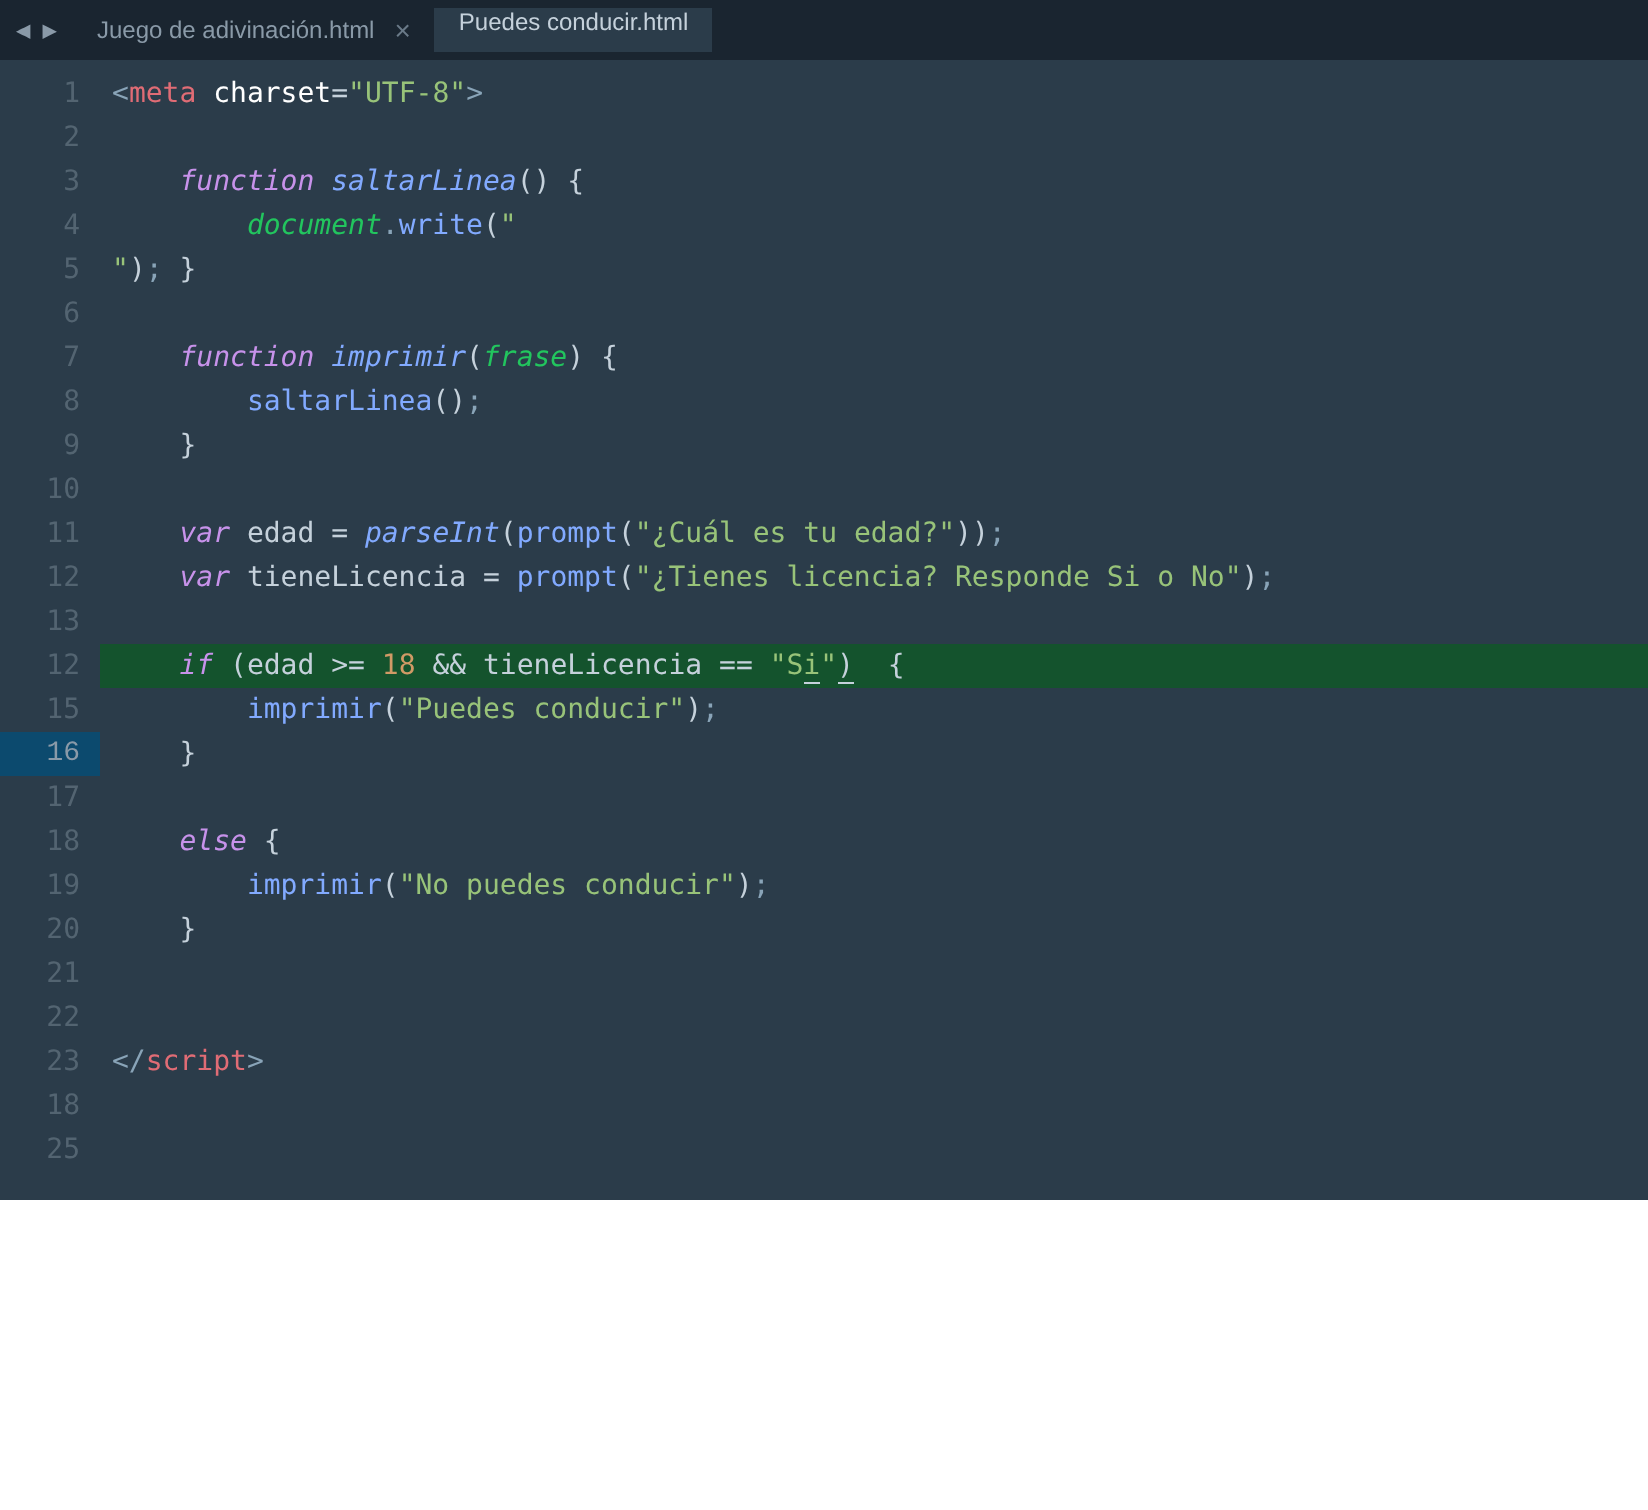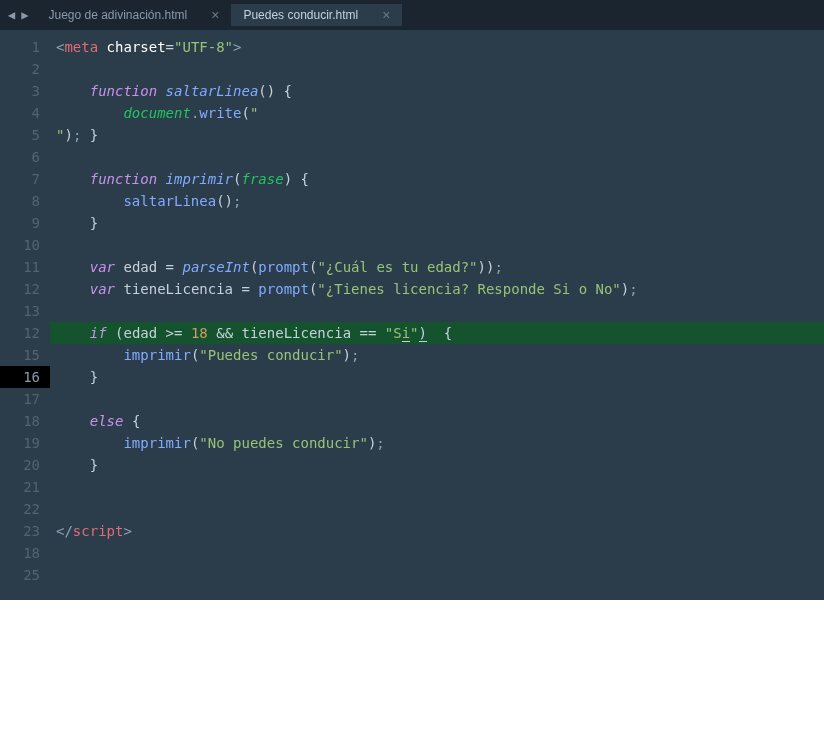--- a/index.html
+++ b/index.html
@@ -33,29 +33,30 @@
       color: #8a9aa8;
       cursor: pointer;
       font-size: 12px;
       padding: 2px;
     }
     .tab {
       height: 22px;
       display: flex;
       align-items: center;
       padding: 0 12px;
-      gap: 24px;
+      gap: 10px;
       color: #8a9aa8;
       font-size: 12px;
       font-family: -apple-system, 'Segoe UI', sans-serif;
       cursor: pointer;
     }
     .tab.active {
       background: #2b3c4a;
       color: #c5d1db;
+      flex-direction: column;
     }
     .tab-close {
       font-size: 14px;
       color: #6a7a88;
       cursor: pointer;
     }
     .code-area {
       flex: 1;
       display: flex;
       overflow: hidden;
@@ -67,22 +68,23 @@
       text-align: right;
     }
     .line-number {
       color: #536471;
       font-size: 14px;
       line-height: 22px;
       padding-right: 10px;
       font-family: Consolas, monospace;
     }
     .line-number.highlight {
-      background: #000000;
+      background: #0c4a6e;
       color: #8a9aa8;
+      font-family: Liberation Mono, monospace;
     }
     .code-content {
       flex: 1;
       padding-top: 6px;
       background: #2b3c4a;
       position: relative;
     }
     .code-line {
       line-height: 22px;
       height: 22px;

